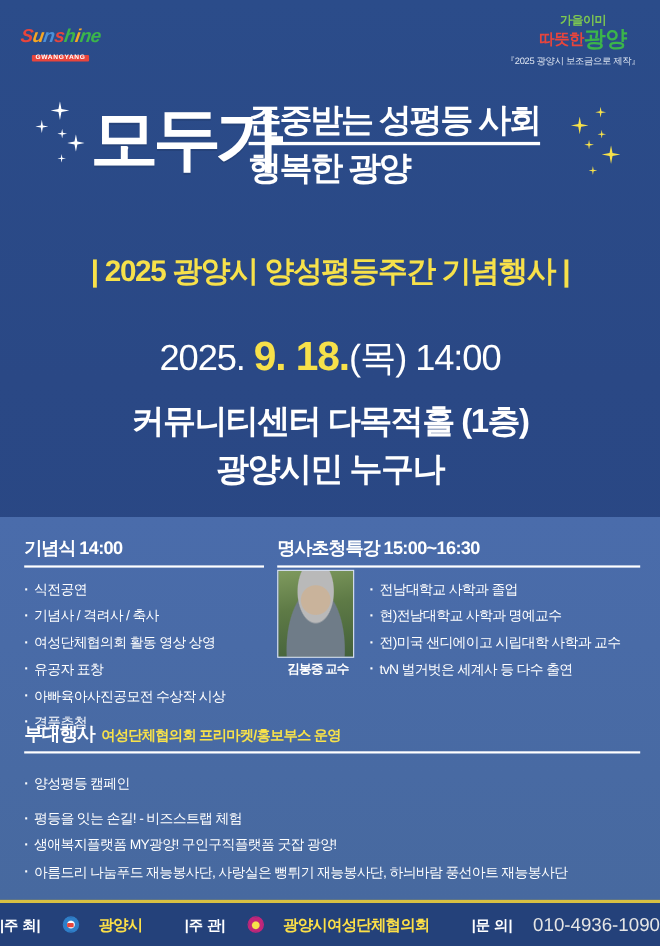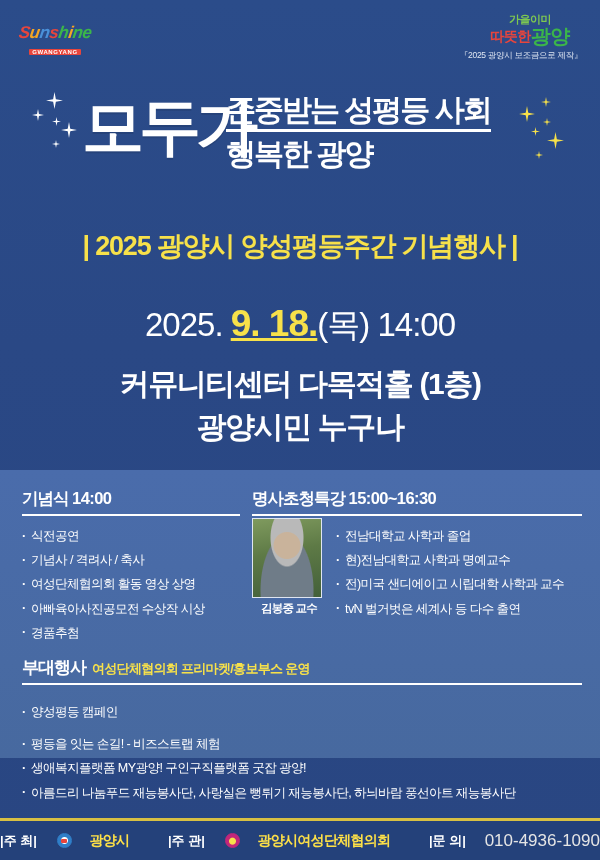--- a/index.html
+++ b/index.html
@@ -181,41 +181,40 @@
     text-align: center;
     font-size: 33px;
     font-weight: 500;
     letter-spacing: -1px;
     white-space: nowrap;
   }
   .datetime .hl {
     color: #f7e14a;
     font-weight: bold;
     font-size: 37px;
-    text-decoration: underline;
   }
   .venue {
     position: absolute;
     top: 363px;
     left: 0; right: 0;
     text-align: center;
     font-size: 30px;
     font-weight: 700;
     letter-spacing: -1.4px;
     line-height: 1.42;
     white-space: nowrap;
   }
 
   
   .panel {
     position: absolute;
     top: 470px;
     left: 0;
     right: 0;
-    height: 288px;
+    height: 348px;
     background: #4a6cab;
     background: linear-gradient(180deg, #4a6cab 0%, #47699f 100%);
   }
   .panel-inner {
     position: relative;
     width: 100%;
     height: 100%;
   }
 
   .sec-head {
@@ -458,20 +457,21 @@
   <div class="panel">
     <div class="panel-inner">
 
       <div class="col-left">
         <div class="sec-head"><span>기념식</span> <span class="time">14:00</span></div>
         <div class="sec-rule"></div>
         <ul class="bullets">
           <li>식전공연</li>
           <li>기념사 / 격려사 / 축사</li>
           <li>여성단체협의회 활동 영상 상영</li>
+          <li>유공자 표창</li>
           <li>아빠육아사진공모전 수상작 시상</li>
           <li>경품추첨</li>
         </ul>
       </div>
 
       <div class="col-right">
         <div class="sec-head"><span>명사초청특강</span> <span class="time">15:00~16:30</span></div>
         <div class="sec-rule"></div>
 
         <div class="speaker-wrap">

